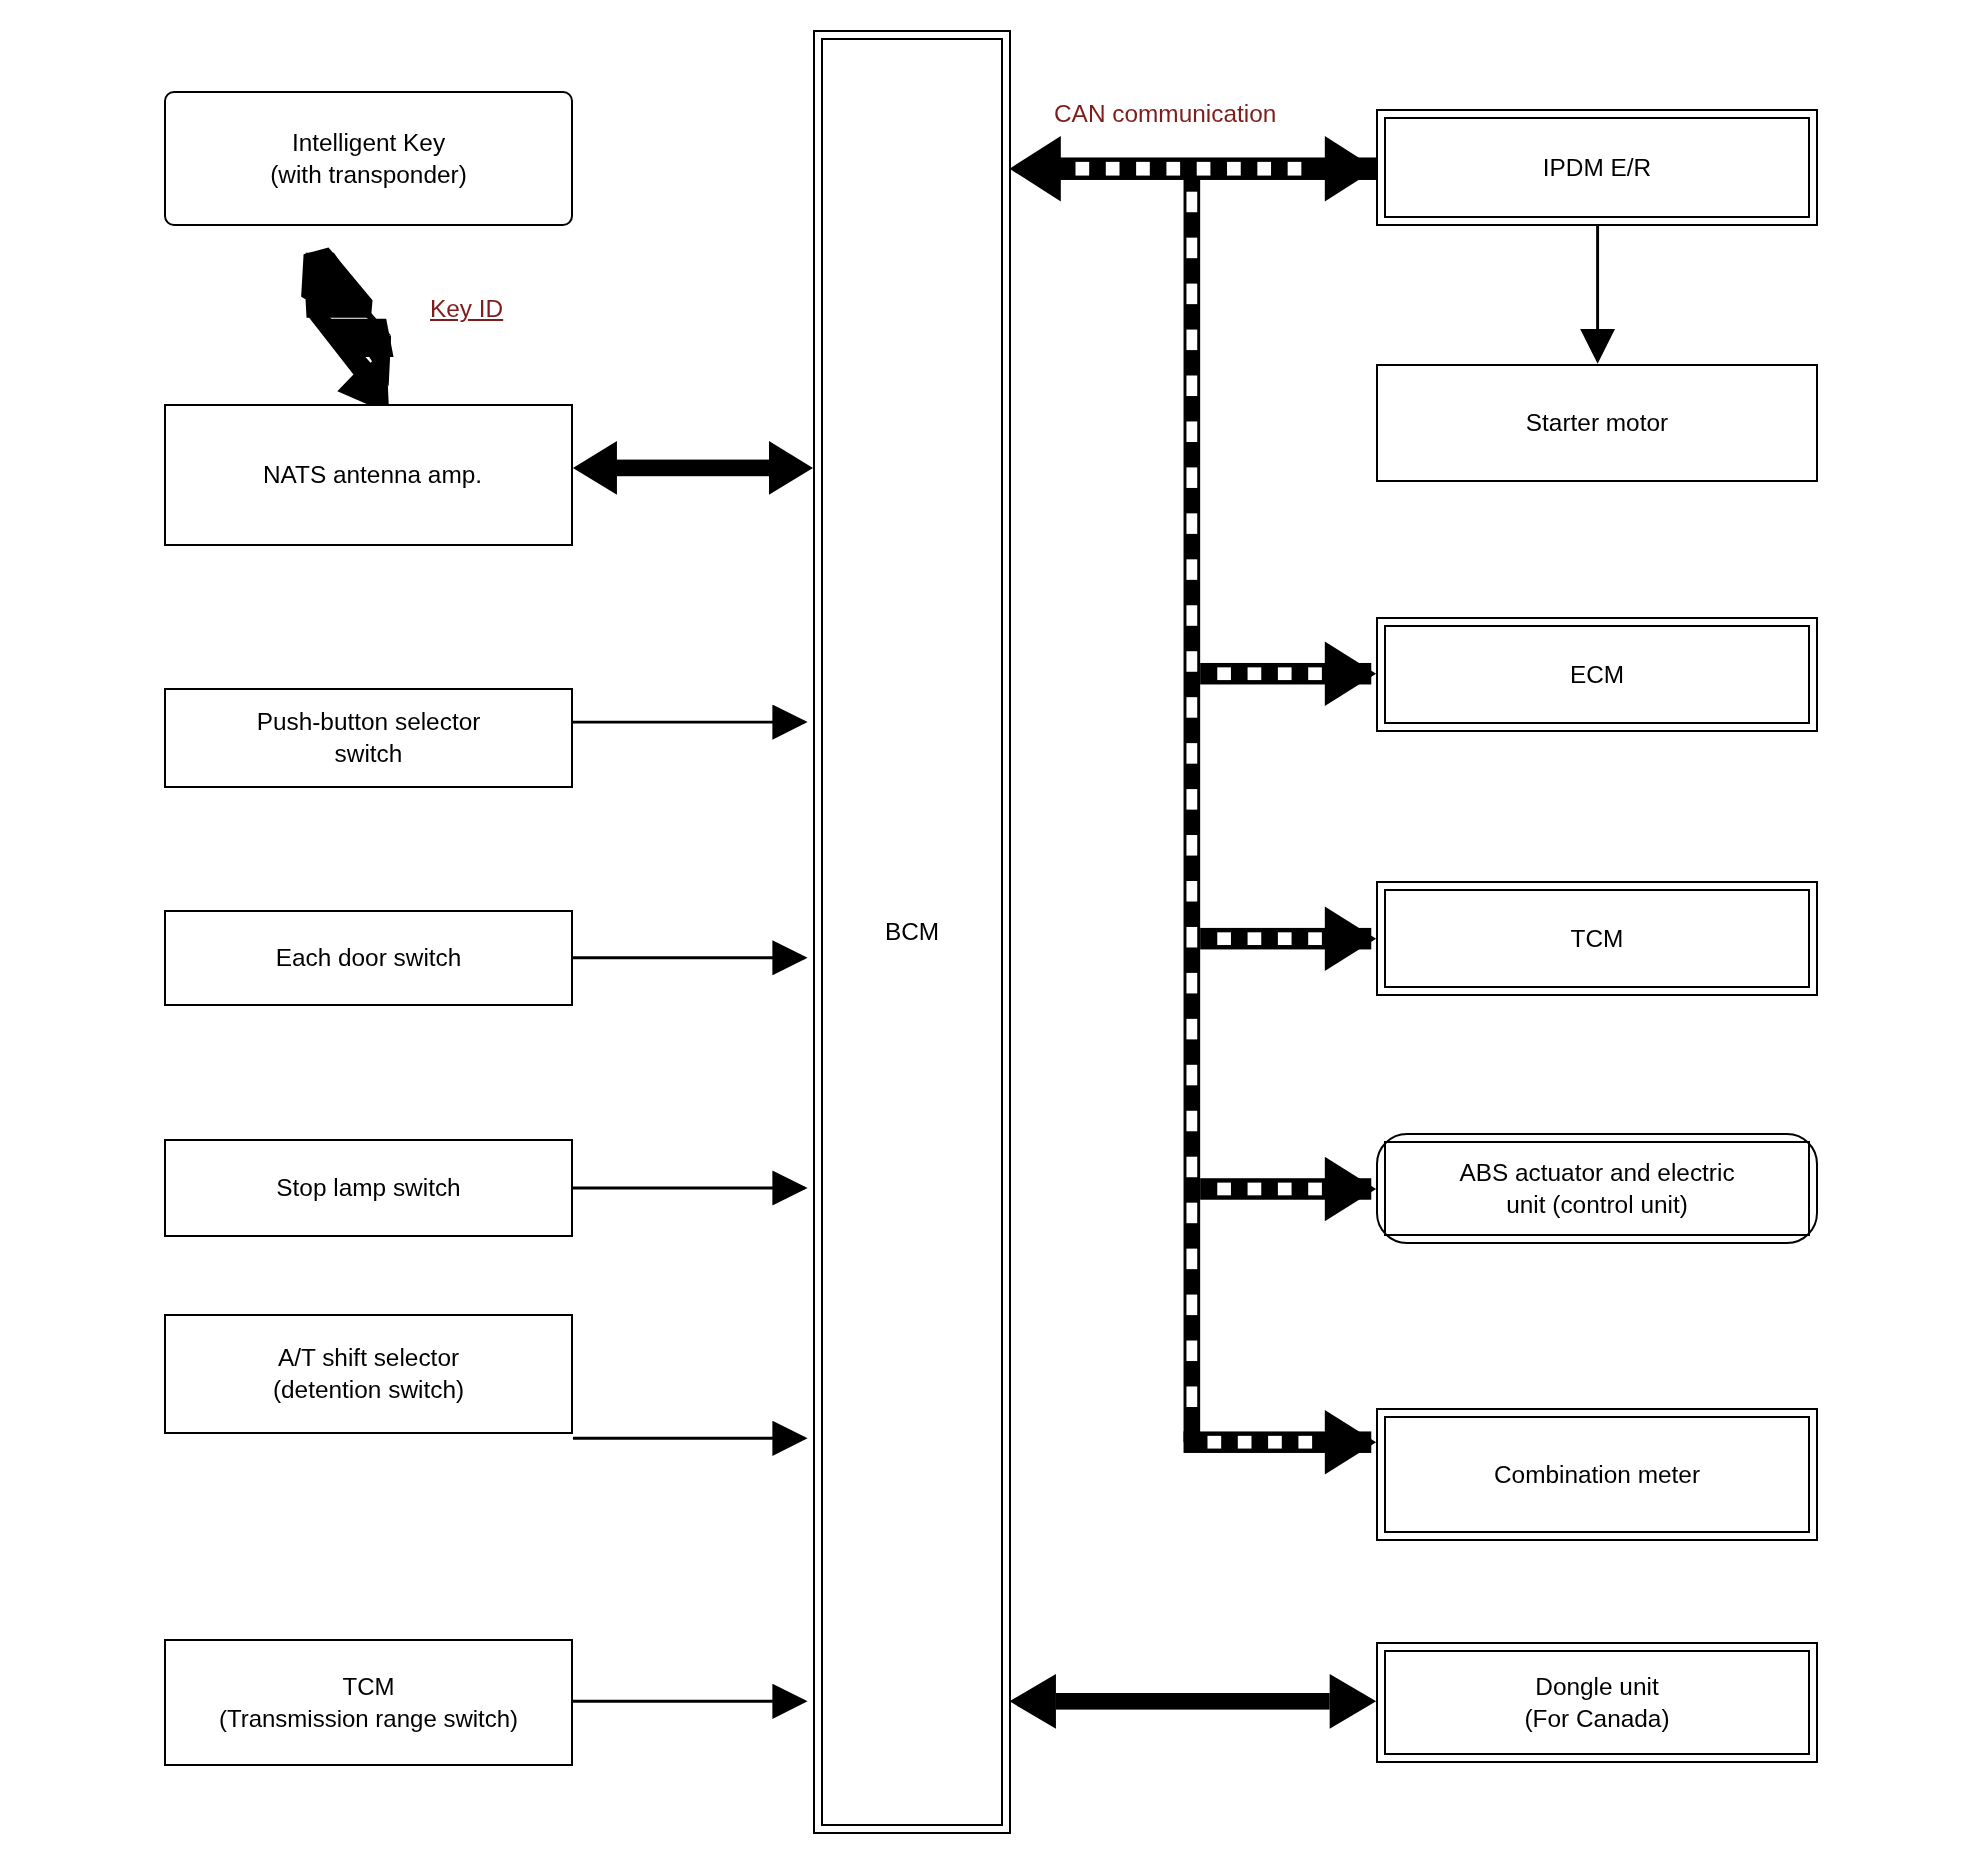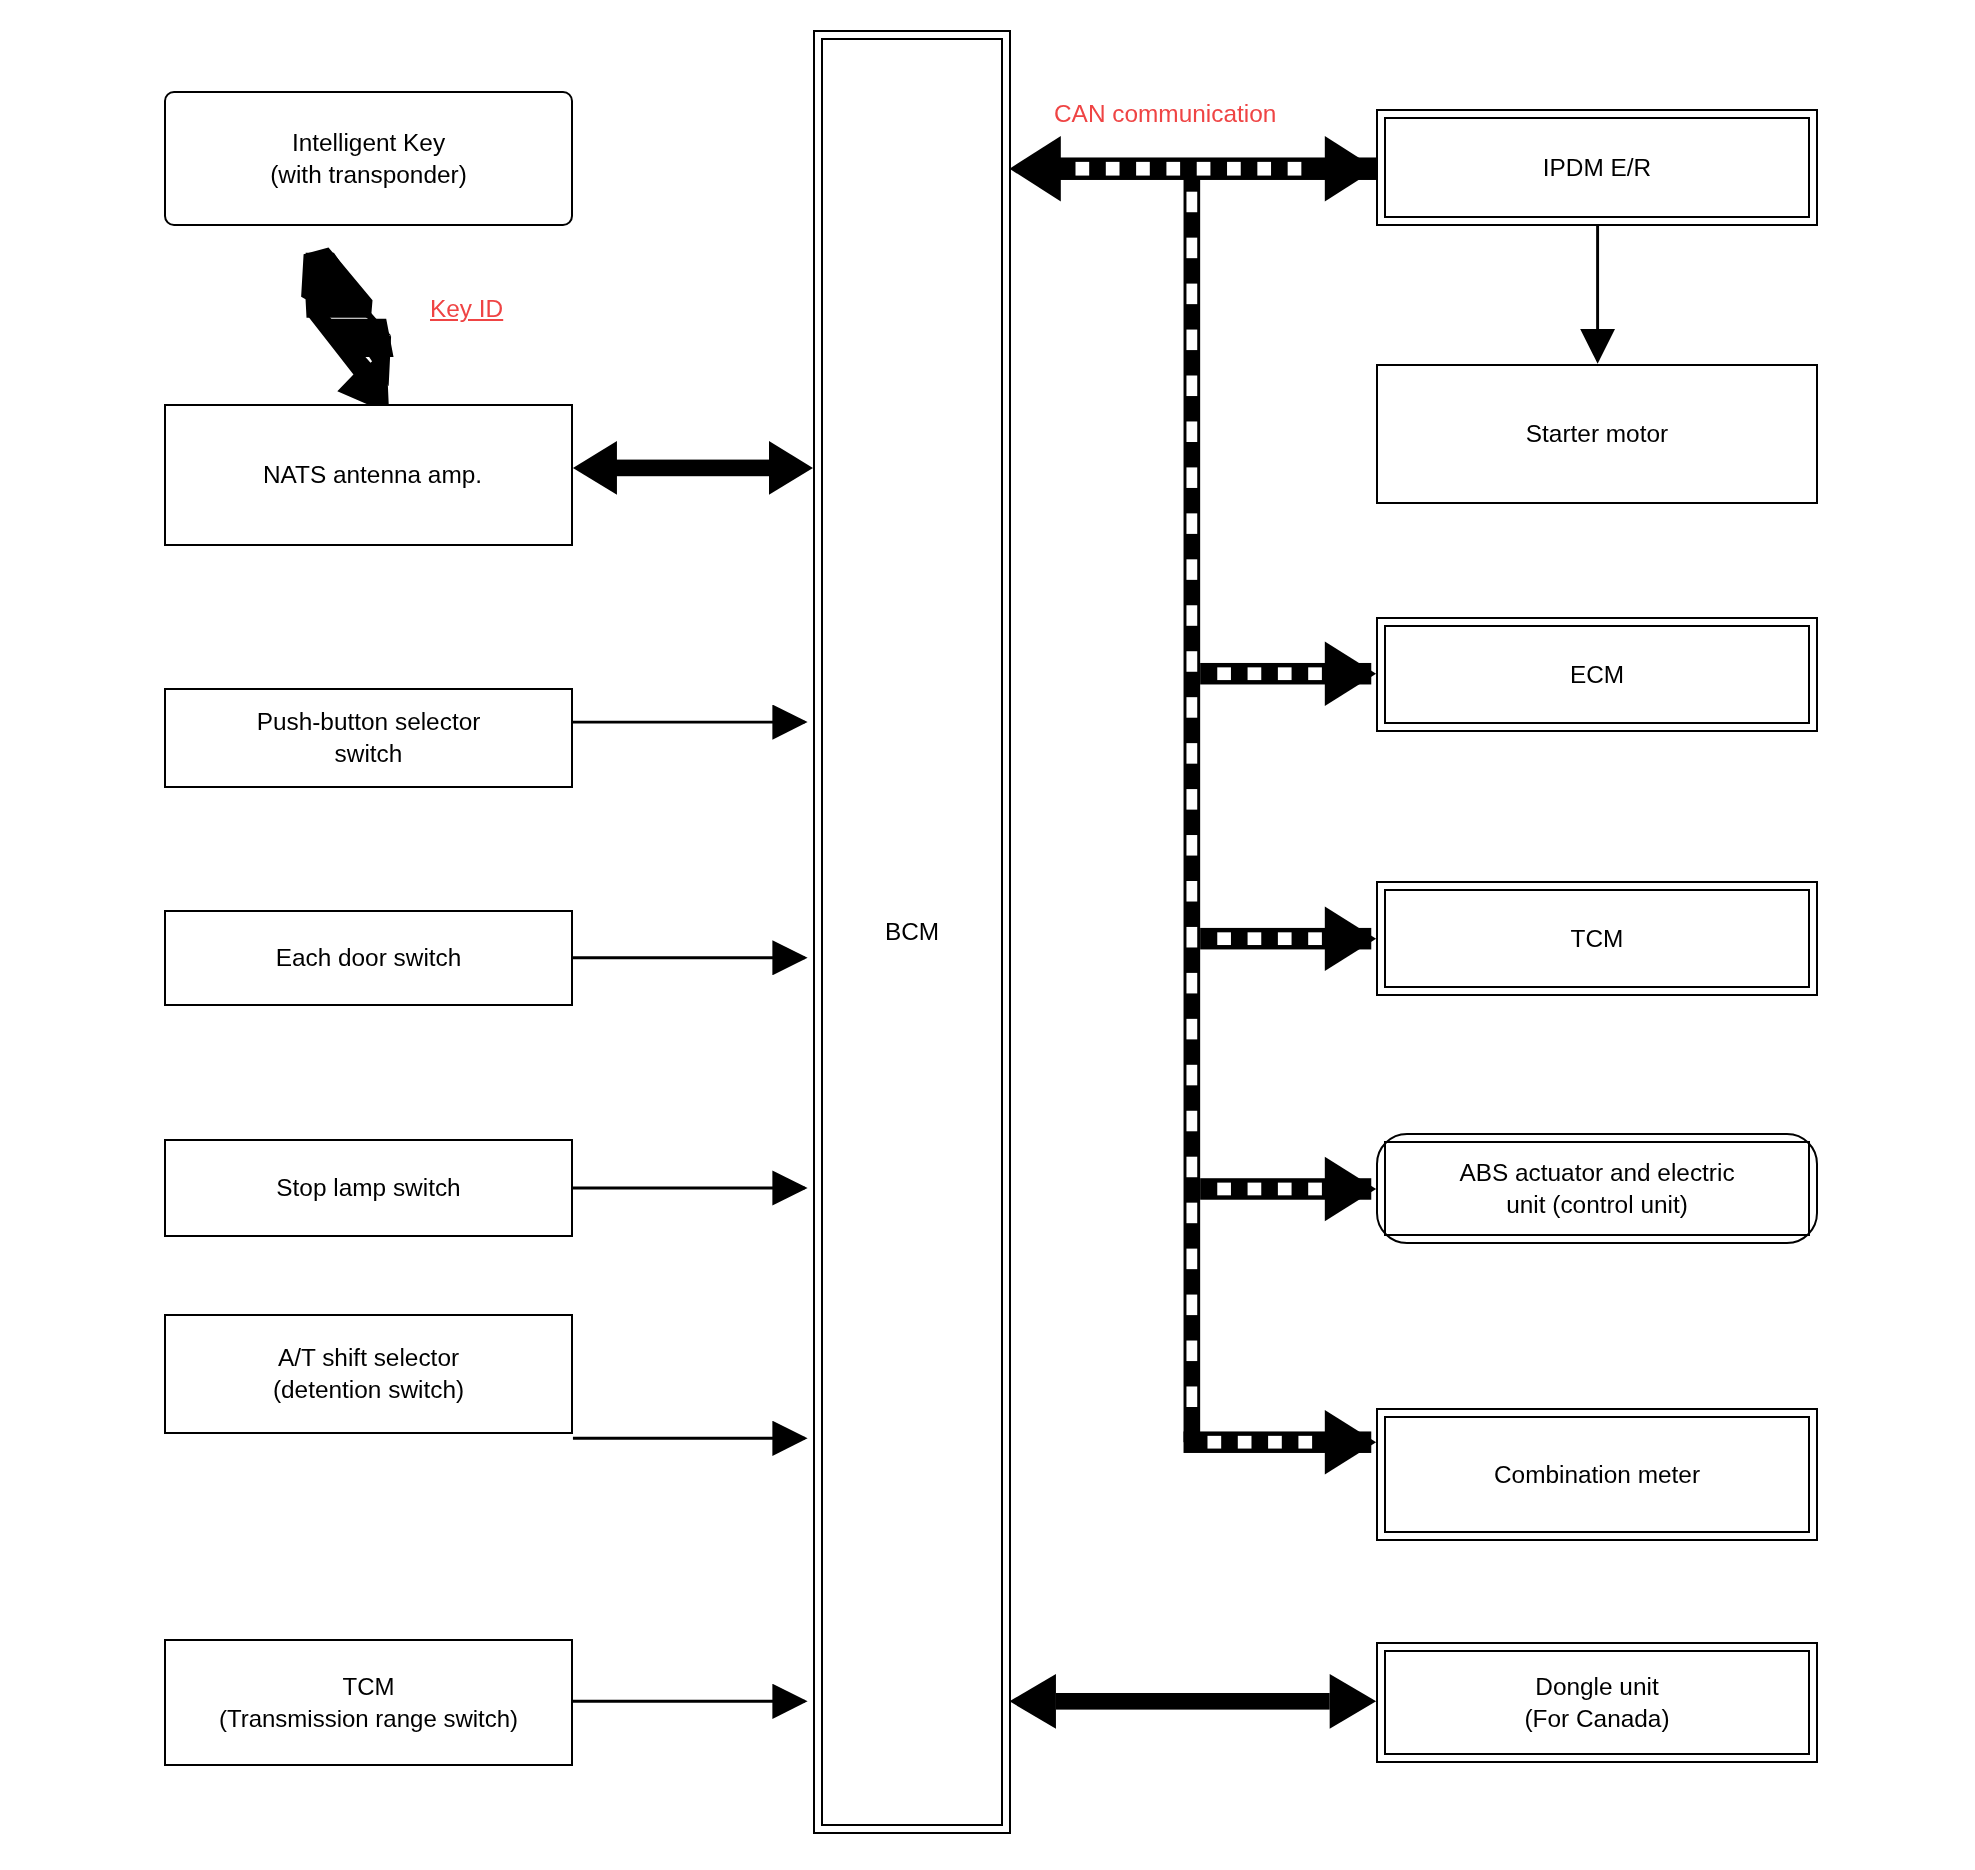--- a/index.html
+++ b/index.html
@@ -42,21 +42,21 @@
   .box.bcm::before{
     content:"";
     position:absolute;
     left:5.9px;top:5.9px;right:5.9px;bottom:5.9px;
     border:2.4px solid #000;
     pointer-events:none;
   }
 
   .freetext{
     position:absolute;
-    color:#ef4444;
+    color:#7f1d1d;
     font-size:24.4px;
     white-space:nowrap;
   }
 </style>
 </head>
 <body>
 
 <div id="page">
 
   <svg id="svg-layer" viewBox="0 0 4040 3827" xmlns="http://www.w3.org/2000/svg">
@@ -251,21 +251,21 @@
   </div>
 
   <div class="box bcm fs-lg" style="left:813px;top:30px;width:198px;height:1804px;">
     <span class="label">BCM</span>
   </div>
 
   <div class="box dbl fs-lg" style="left:1376px;top:109px;width:442px;height:117px;">
     <span class="label">IPDM E/R</span>
   </div>
 
-  <div class="box single fs-lg" style="left:1376px;top:364px;width:442px;height:140px;">
+  <div class="box single fs-lg" style="left:1376px;top:364px;width:442px;height:118px;">
     <span class="label">Starter motor</span>
   </div>
 
   <div class="box dbl fs-lg" style="left:1376px;top:617px;width:442px;height:115px;">
     <span class="label">ECM</span>
   </div>
 
   <div class="box dbl fs-lg" style="left:1376px;top:881px;width:442px;height:115px;">
     <span class="label">TCM</span>
   </div>

